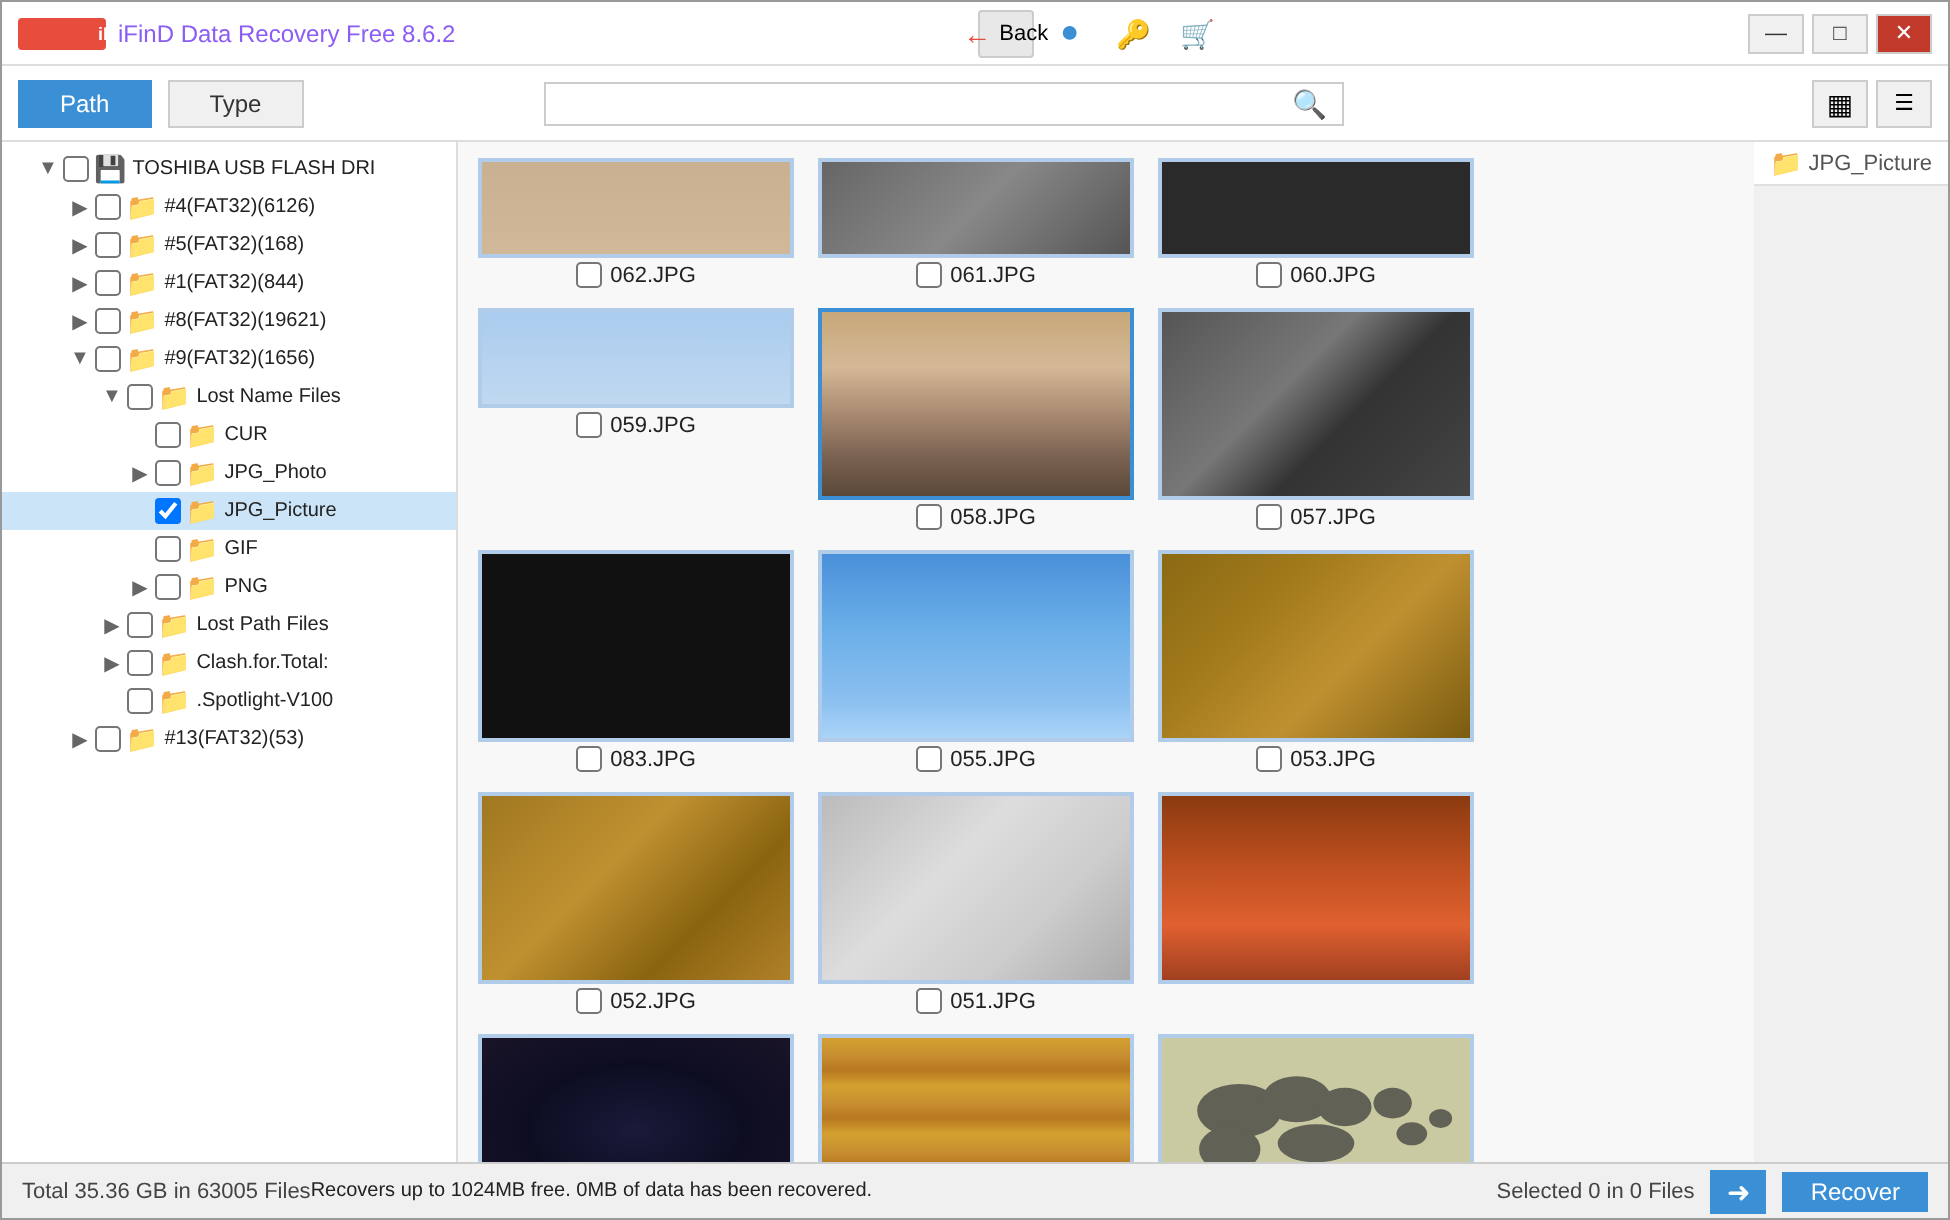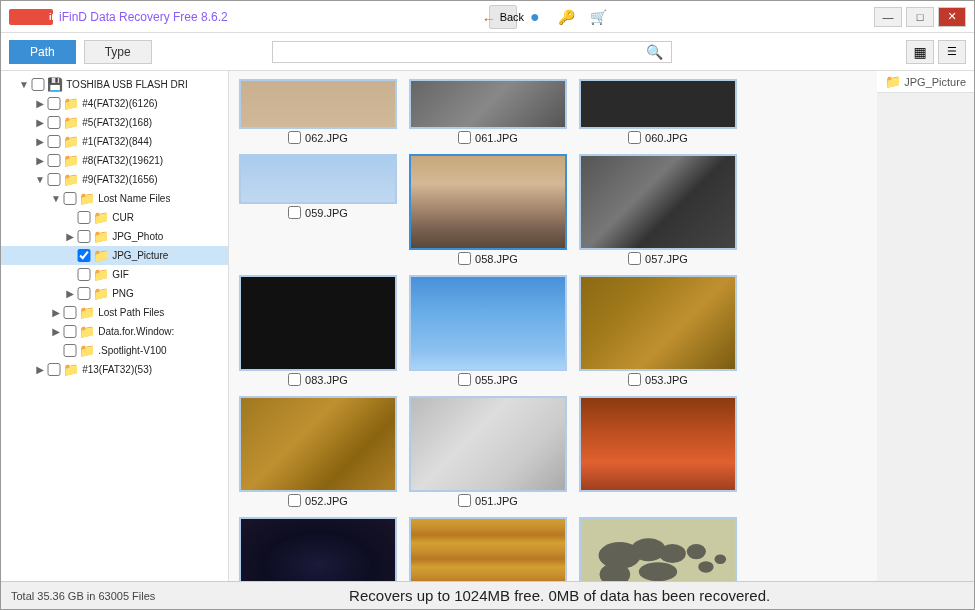--- a/index.html
+++ b/index.html
@@ -57,21 +57,21 @@
     .thumb-dark-clouds { background: linear-gradient(135deg, #555 0%, #777 40%, #333 60%, #444 100%); }
     .thumb-black { background: #111; }
     .thumb-blue-sky { background: linear-gradient(180deg, #4a90d9 0%, #6aaee8 40%, #8cc0f0 80%, #aad4f8 100%); }
     .thumb-brown-earthy { background: linear-gradient(135deg, #8B6914 0%, #a0791a 30%, #c09030 60%, #7a5c10 100%); }
     .thumb-textured-light { background: linear-gradient(135deg, #bbb 0%, #ddd 40%, #ccc 70%, #aaa 100%); }
     .thumb-mars { background: linear-gradient(180deg, #8B3A10 0%, #c05020 40%, #e06030 70%, #a04020 100%); }
 
     
     .statusbar { background: #f0f0f0; border-top: 1px solid #ccc; display: flex; align-items: center; justify-content: space-between; padding: 3px 10px; height: 28px; }
     .statusbar-left { font-size: 11px; color: #444; }
-    .statusbar-center { font-size: 15px; color: #222; font-weight: 500; flex: 1; text-align: center; }
+    .statusbar-center { font-size: 10px; color: #222; font-weight: 500; flex: 1; text-align: left; }
     .statusbar-right { display: flex; align-items: center; gap: 8px; font-size: 11px; color: #444; }
     .recover-btn { background: #3b8fd4; color: white; border: none; padding: 3px 14px; cursor: pointer; font-size: 12px; font-weight: 500; }
 
     
     .breadcrumb-bar { background: #fff; border-bottom: 1px solid #e0e0e0; padding: 2px 8px; display: flex; align-items: center; height: 22px; }
     .breadcrumb-text { font-size: 11px; color: #555; }
 
     
     .sidebar::-webkit-scrollbar { width: 8px; }
     .sidebar::-webkit-scrollbar-track { background: #f0f0f0; }
@@ -209,21 +209,21 @@
       <span class="tree-toggle">▶</span>
       <input type="checkbox" class="tree-check" style="">
       <span class="tree-icon" style="color:#e8c060;">📁</span>
       <span class="tree-label">Lost Path Files</span>
     </div>
 
     <div class="tree-item indent3">
       <span class="tree-toggle">▶</span>
       <input type="checkbox" class="tree-check" style="">
       <span class="tree-icon" style="color:#e8c060;">📁</span>
-      <span class="tree-label">Data.for.Window:</span>
+      <span class="tree-label">Clash.for.Total:</span>
     </div>
 
     <div class="tree-item indent3">
       <span class="tree-toggle">&nbsp;</span>
       <input type="checkbox" class="tree-check" style="">
       <span class="tree-icon" style="color:#e8c060;">📁</span>
       <span class="tree-label">.Spotlight-V100</span>
     </div>
 
     <div class="tree-item indent2">
@@ -379,13 +379,20 @@
       <span class="tree-icon" style="color:#e8c060;font-size:13px;">📁</span>
       <span class="breadcrumb-text">JPG_Picture</span>
     </div>
   </div>
 
 </div>
 
 <div class="statusbar">
   <span class="statusbar-left">Total 35.36 GB in 63005 Files</span>
   <span class="statusbar-center">Recovers up to 1024MB free. 0MB of data has been recovered.</span>
+  <div class="statusbar-right">
+    <span>Selected 0 in 0 Files</span>
+    <button style="background:#3b8fd4;border:none;width:28px;height:22px;display:flex;align-items:center;justify-content:center;cursor:pointer;">
+      <span style="color:white;font-size:14px;">➜</span>
+    </button>
+    <button class="recover-btn">Recover</button>
+  </div>
 </div>
 
 </body></html>

